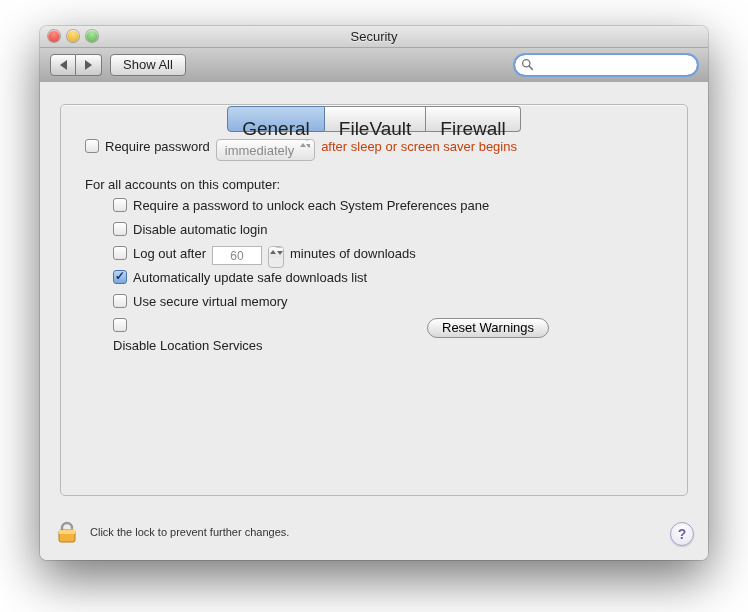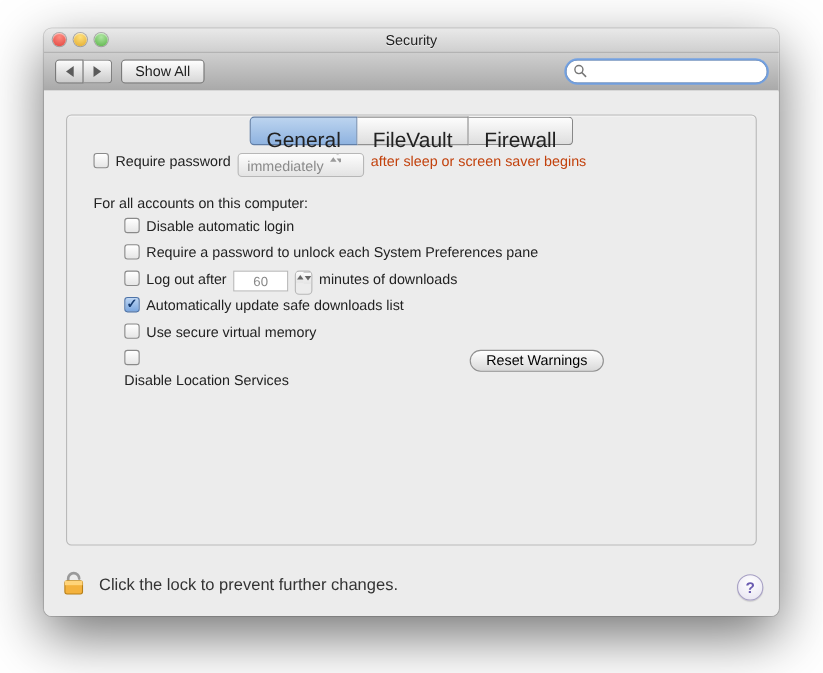--- a/index.html
+++ b/index.html
@@ -184,21 +184,21 @@
     font-weight:bold;
     transform: translateY(-1px);
   }
   .grey { color:#c2410c; }
   .aqua-select {
     display:inline-flex; align-items:center;
     height:20px;
     border:1px solid #b7b7b7;
     border-radius:4px;
     background:linear-gradient(#fdfdfd,#e3e3e3);
-    padding:0 20px 0 8px;
+    padding:0 4px 0 8px;
     color:#8a8a8a;
     font-size:13px;
     gap:6px;
   }
   .stepcol {
     display:inline-flex; height:20px; width:14px;
     border:1px solid #b7b7b7; border-radius:4px;
     overflow:hidden;
   }
   .stepbtn {
@@ -240,21 +240,21 @@
     width: 280px;
     line-height: 1.25;
     margin-top:1px;
   }
 
   
   .lockbar {
     position:absolute;
     left:14px; bottom:14px;
     display:flex; align-items:center; gap:10px;
-    font-size:15px;
+    font-size:11px;
     color:#333;
   }
   .helpbtn {
     position:absolute;
     right:14px; bottom:14px;
     width:22px;height:22px;
     border-radius:50%;
     border:1px solid #a7a0c4;
     background: radial-gradient(circle at 50% 30%, #fff, #e5e2f0);
     color:#6b5cb1;
@@ -325,26 +325,26 @@
                   </span>
               </span>
             </span>
             <span class="grey">after sleep or screen saver begins</span>
           </div>
 
           <div class="hdr">For all accounts on this computer:</div>
 
           <div class="row sub">
             <span class="cb"></span>
+            <span>Require a password to unlock each System Preferences pane</span>
+          </div>
+
+          <div class="row sub">
+            <span class="cb"></span>
             <span>Disable automatic login</span>
-          </div>
-
-          <div class="row sub">
-            <span class="cb"></span>
-            <span>Require a password to unlock each System Preferences pane</span>
           </div>
 
           <div class="row sub">
             <span class="cb"></span>
             <span>Log out after</span>
             <input class="numfield" value="60" style="">
             <span class="stepcol">
               <span class="stepbtn">
                   <span class="tri-u"></span>
                 </span>

